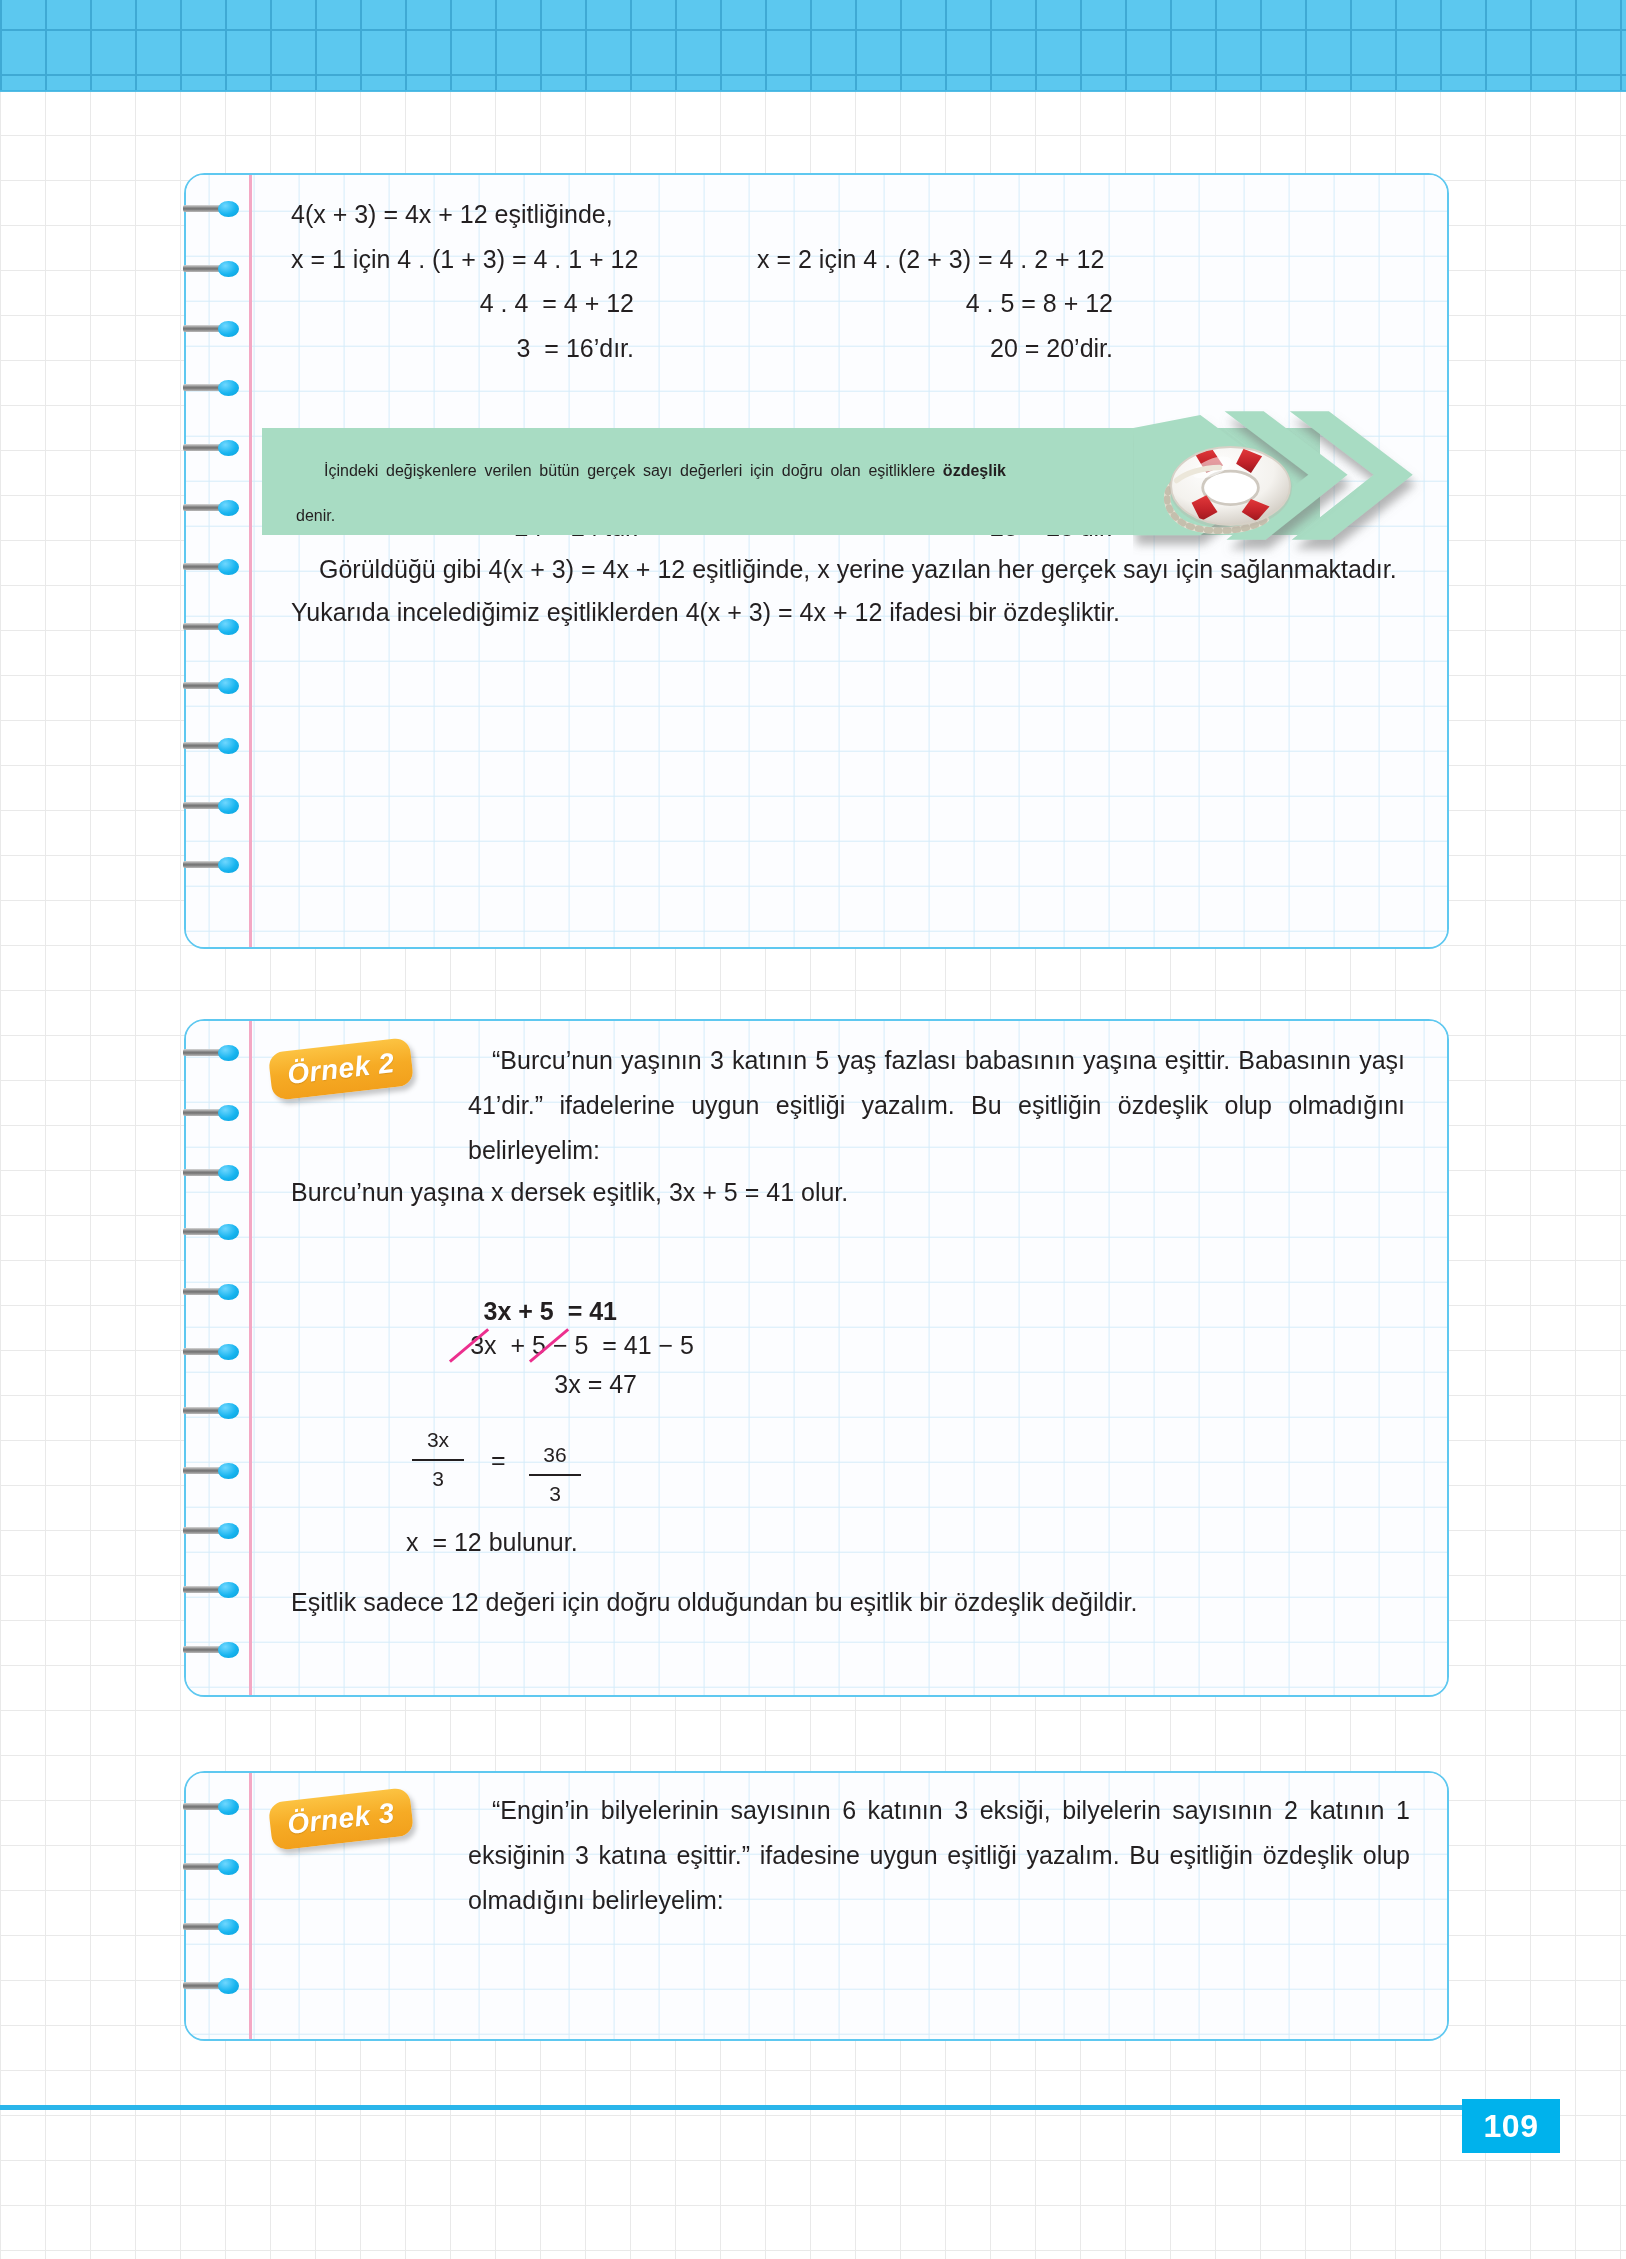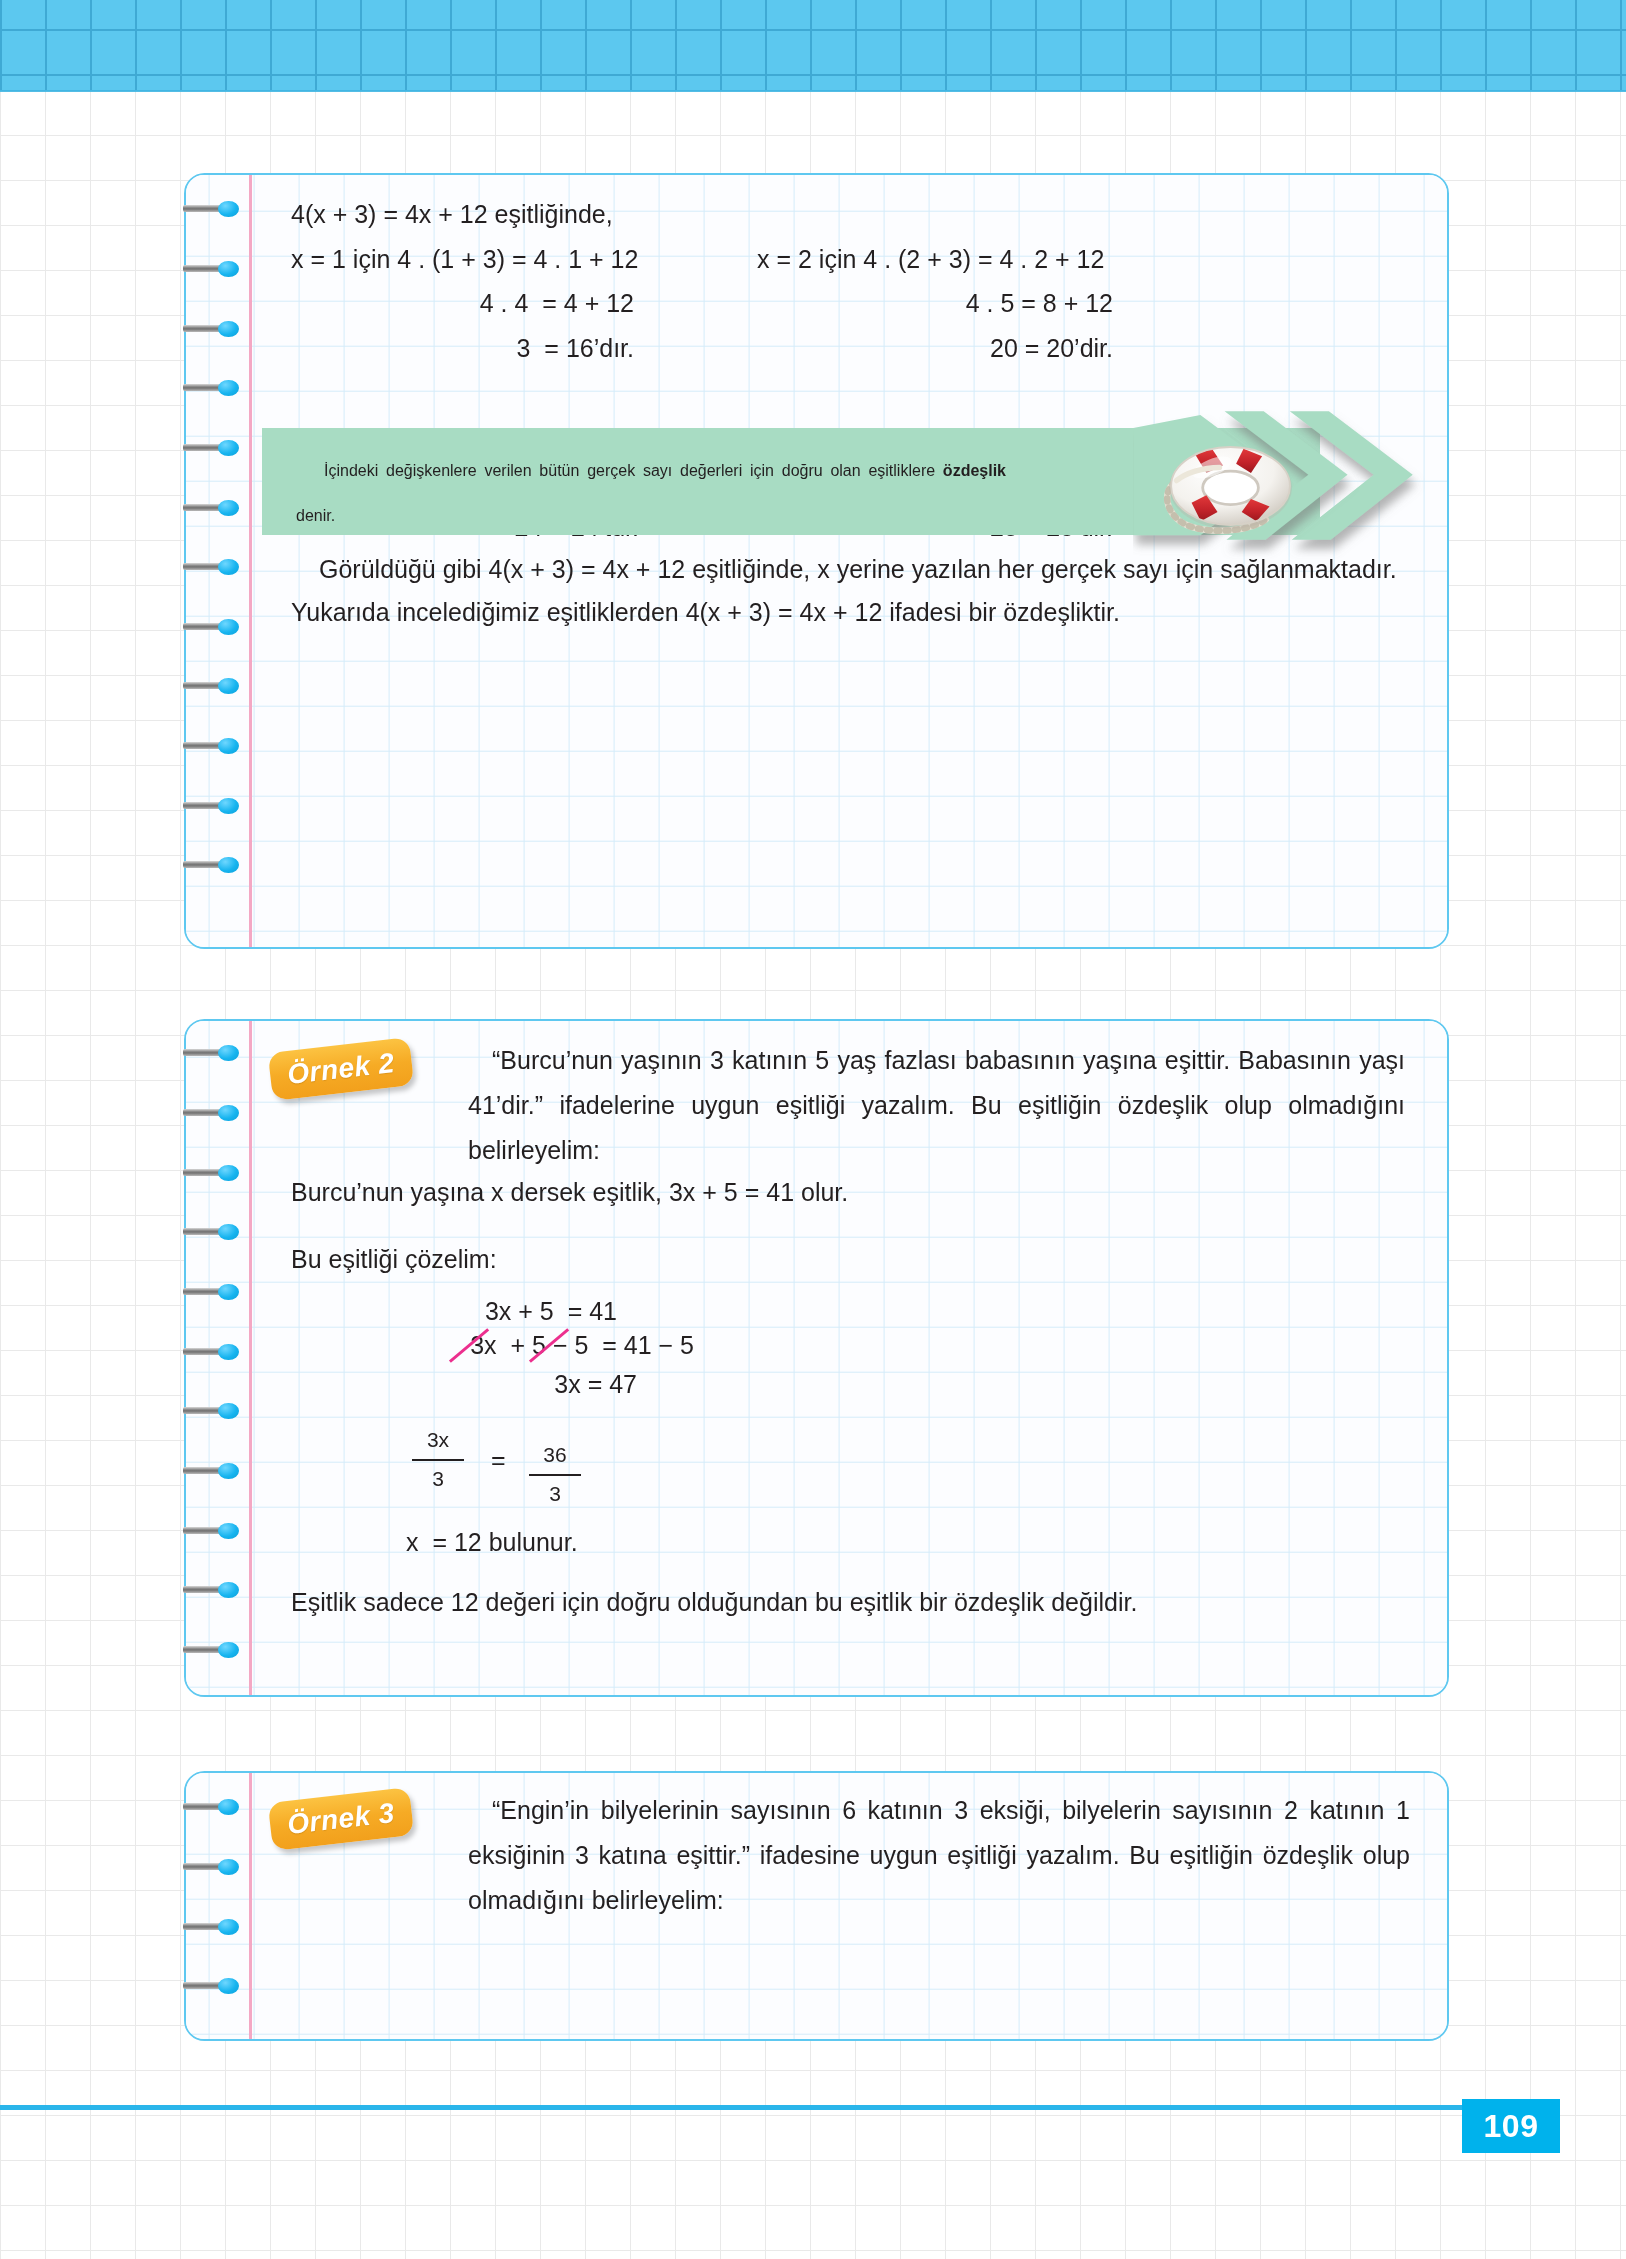--- a/index.html
+++ b/index.html
@@ -435,23 +435,22 @@
         <div class="bead"></div>
       </div>
     </div>
 
   <div class="ornek" style="left:84px; top:24px; width:142px; height:48px;">Örnek 2</div>
 
   <div class="body-text just" style="left:282px; top:17px; width:937px; text-indent:24px; text-align-last:left;">“Burcu’nun yaşının 3 katının 5 yaş fazlası babasının yaşına eşittir. Babasının yaşı 41’dir.” ifadelerine uygun eşitliği yazalım. Bu eşitliğin özdeşlik olup olmadığını belirleyelim:</div>
 
   <div class="body-text" style="left:105px; top:149px; width:1109px;">Burcu’nun yaşına x dersek eşitlik, 3x + 5 = 41 olur.</div>
 
-  <div class="body-text" style="left:105px; top:216px; width:1109px;">Bu eşitliği çözelim:</div>
-
-  <div class="mono-math ralign" style="left:105px; top:268px; width:326px;">3x + 5  = 41</div>
+
+  <div class="mono-math ralign" style="left:105px; top:268px; width:326px;font-weight:bold;">3x + 5  = 41</div>
   <div class="mono-math ralign" style="left:105px; top:302px; width:403px;">3x  + 5 − 5  = 41 − 5</div>
   <div class="strike" style="left:258px; top:323px; width:50px; transform:rotate(-40deg);"></div>
   <div class="strike" style="left:338px; top:323px; width:50px; transform:rotate(-40deg);"></div>
   <div class="mono-math ralign" style="left:105px; top:341px; width:346px;">3x = 47</div>
 
   <div class="frac" style="left:224px; top:403px;">
     <div class="num">3x</div>
     <div class="bar"></div>
     <div class="den">3</div>
   </div>

